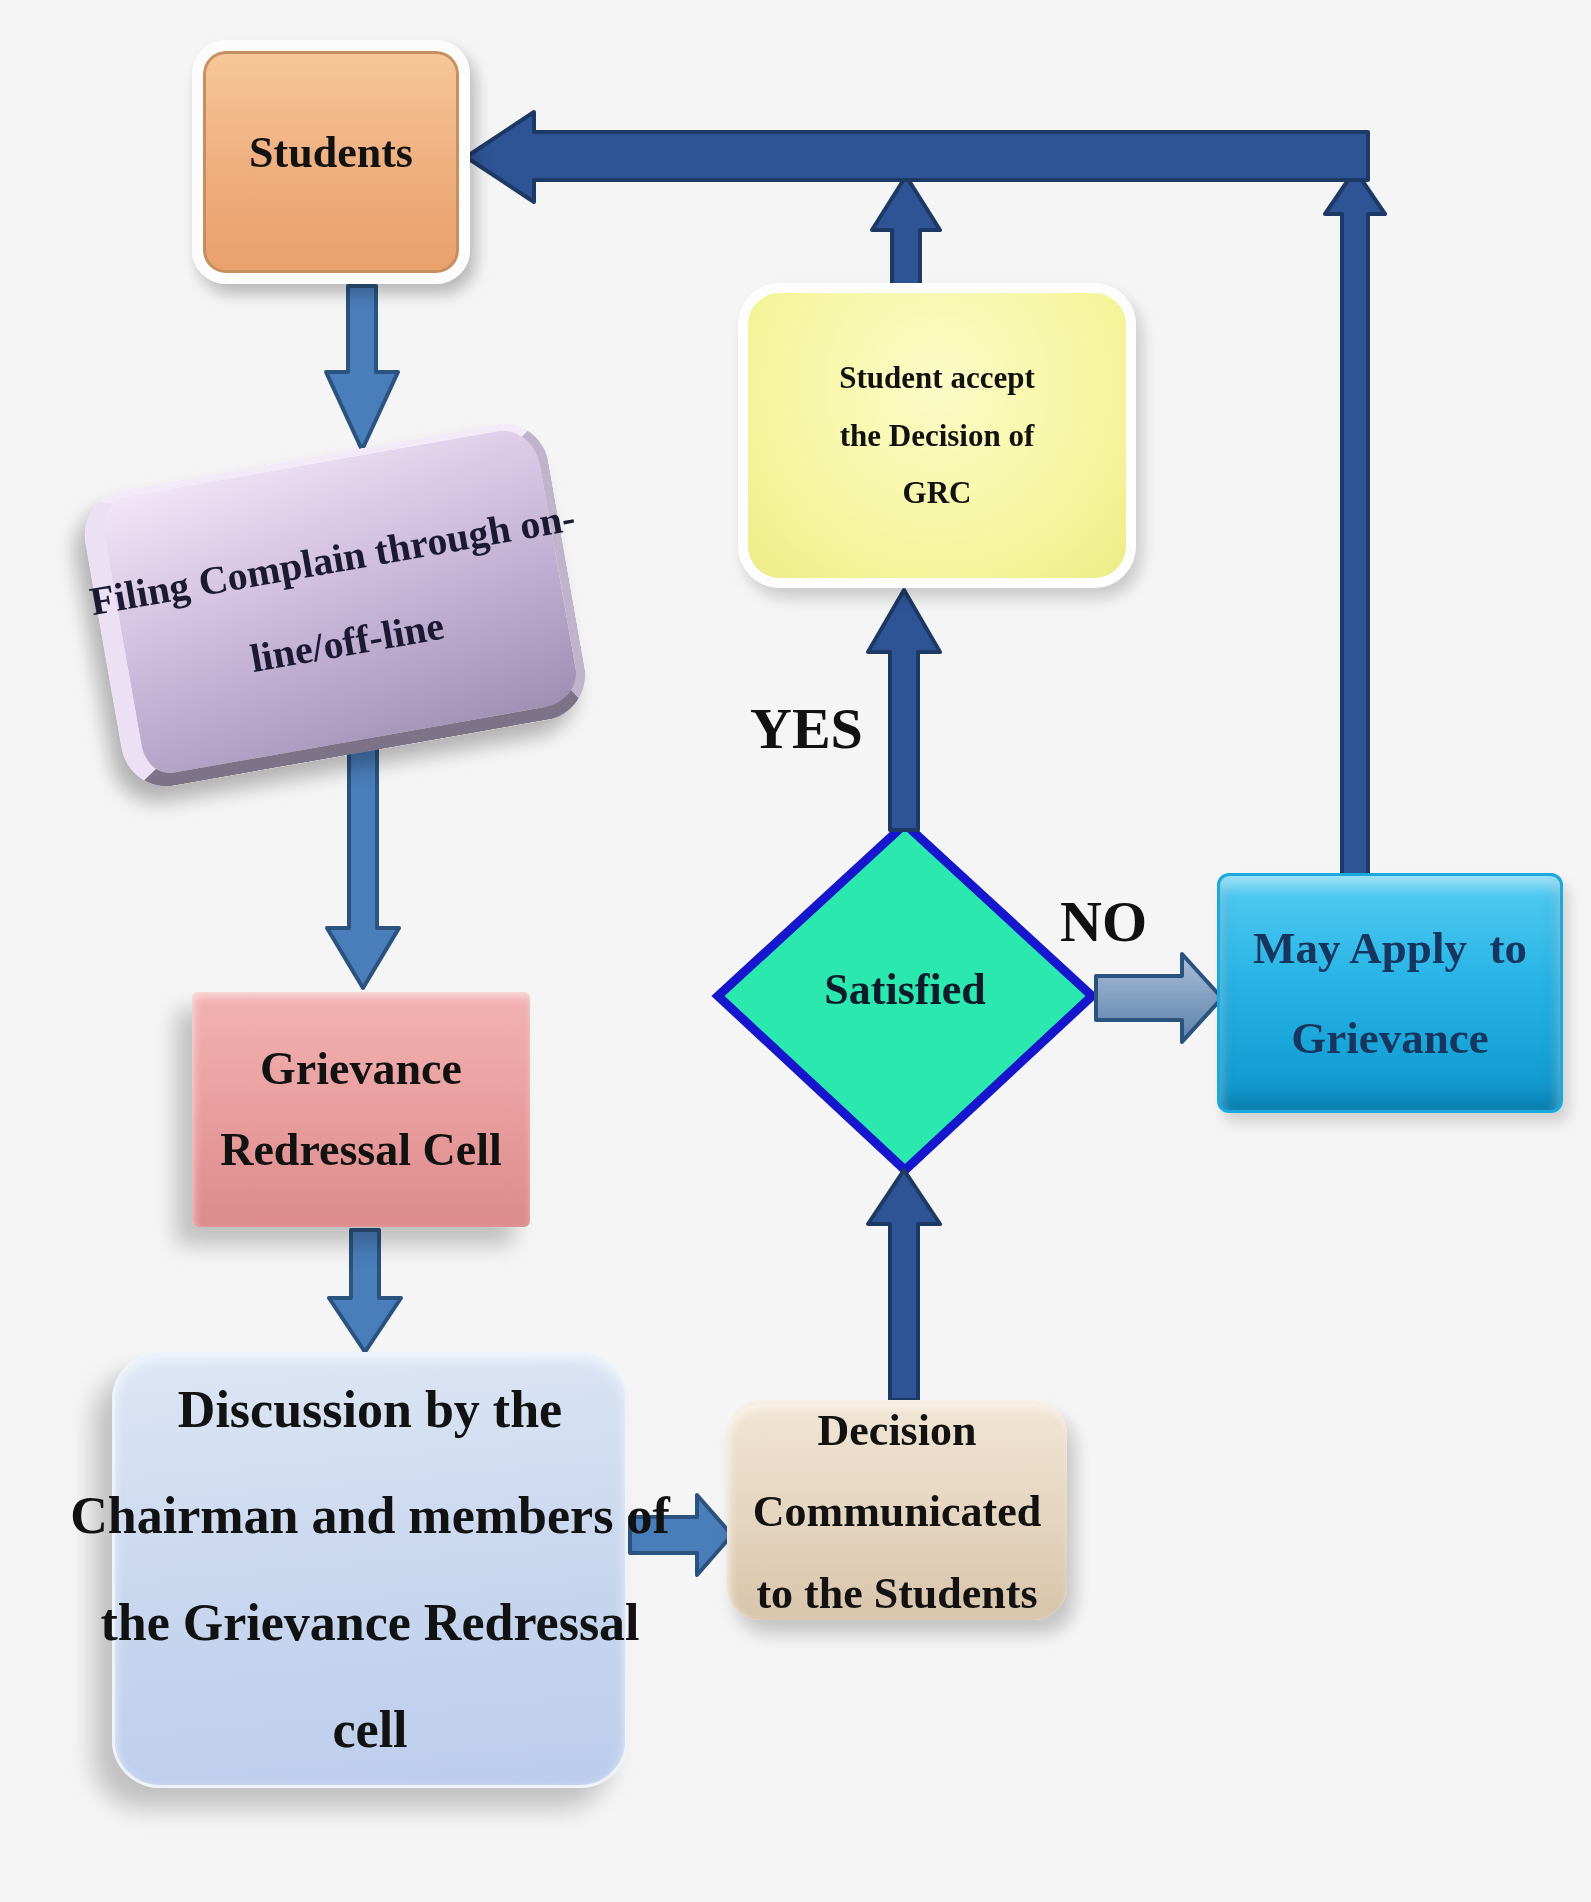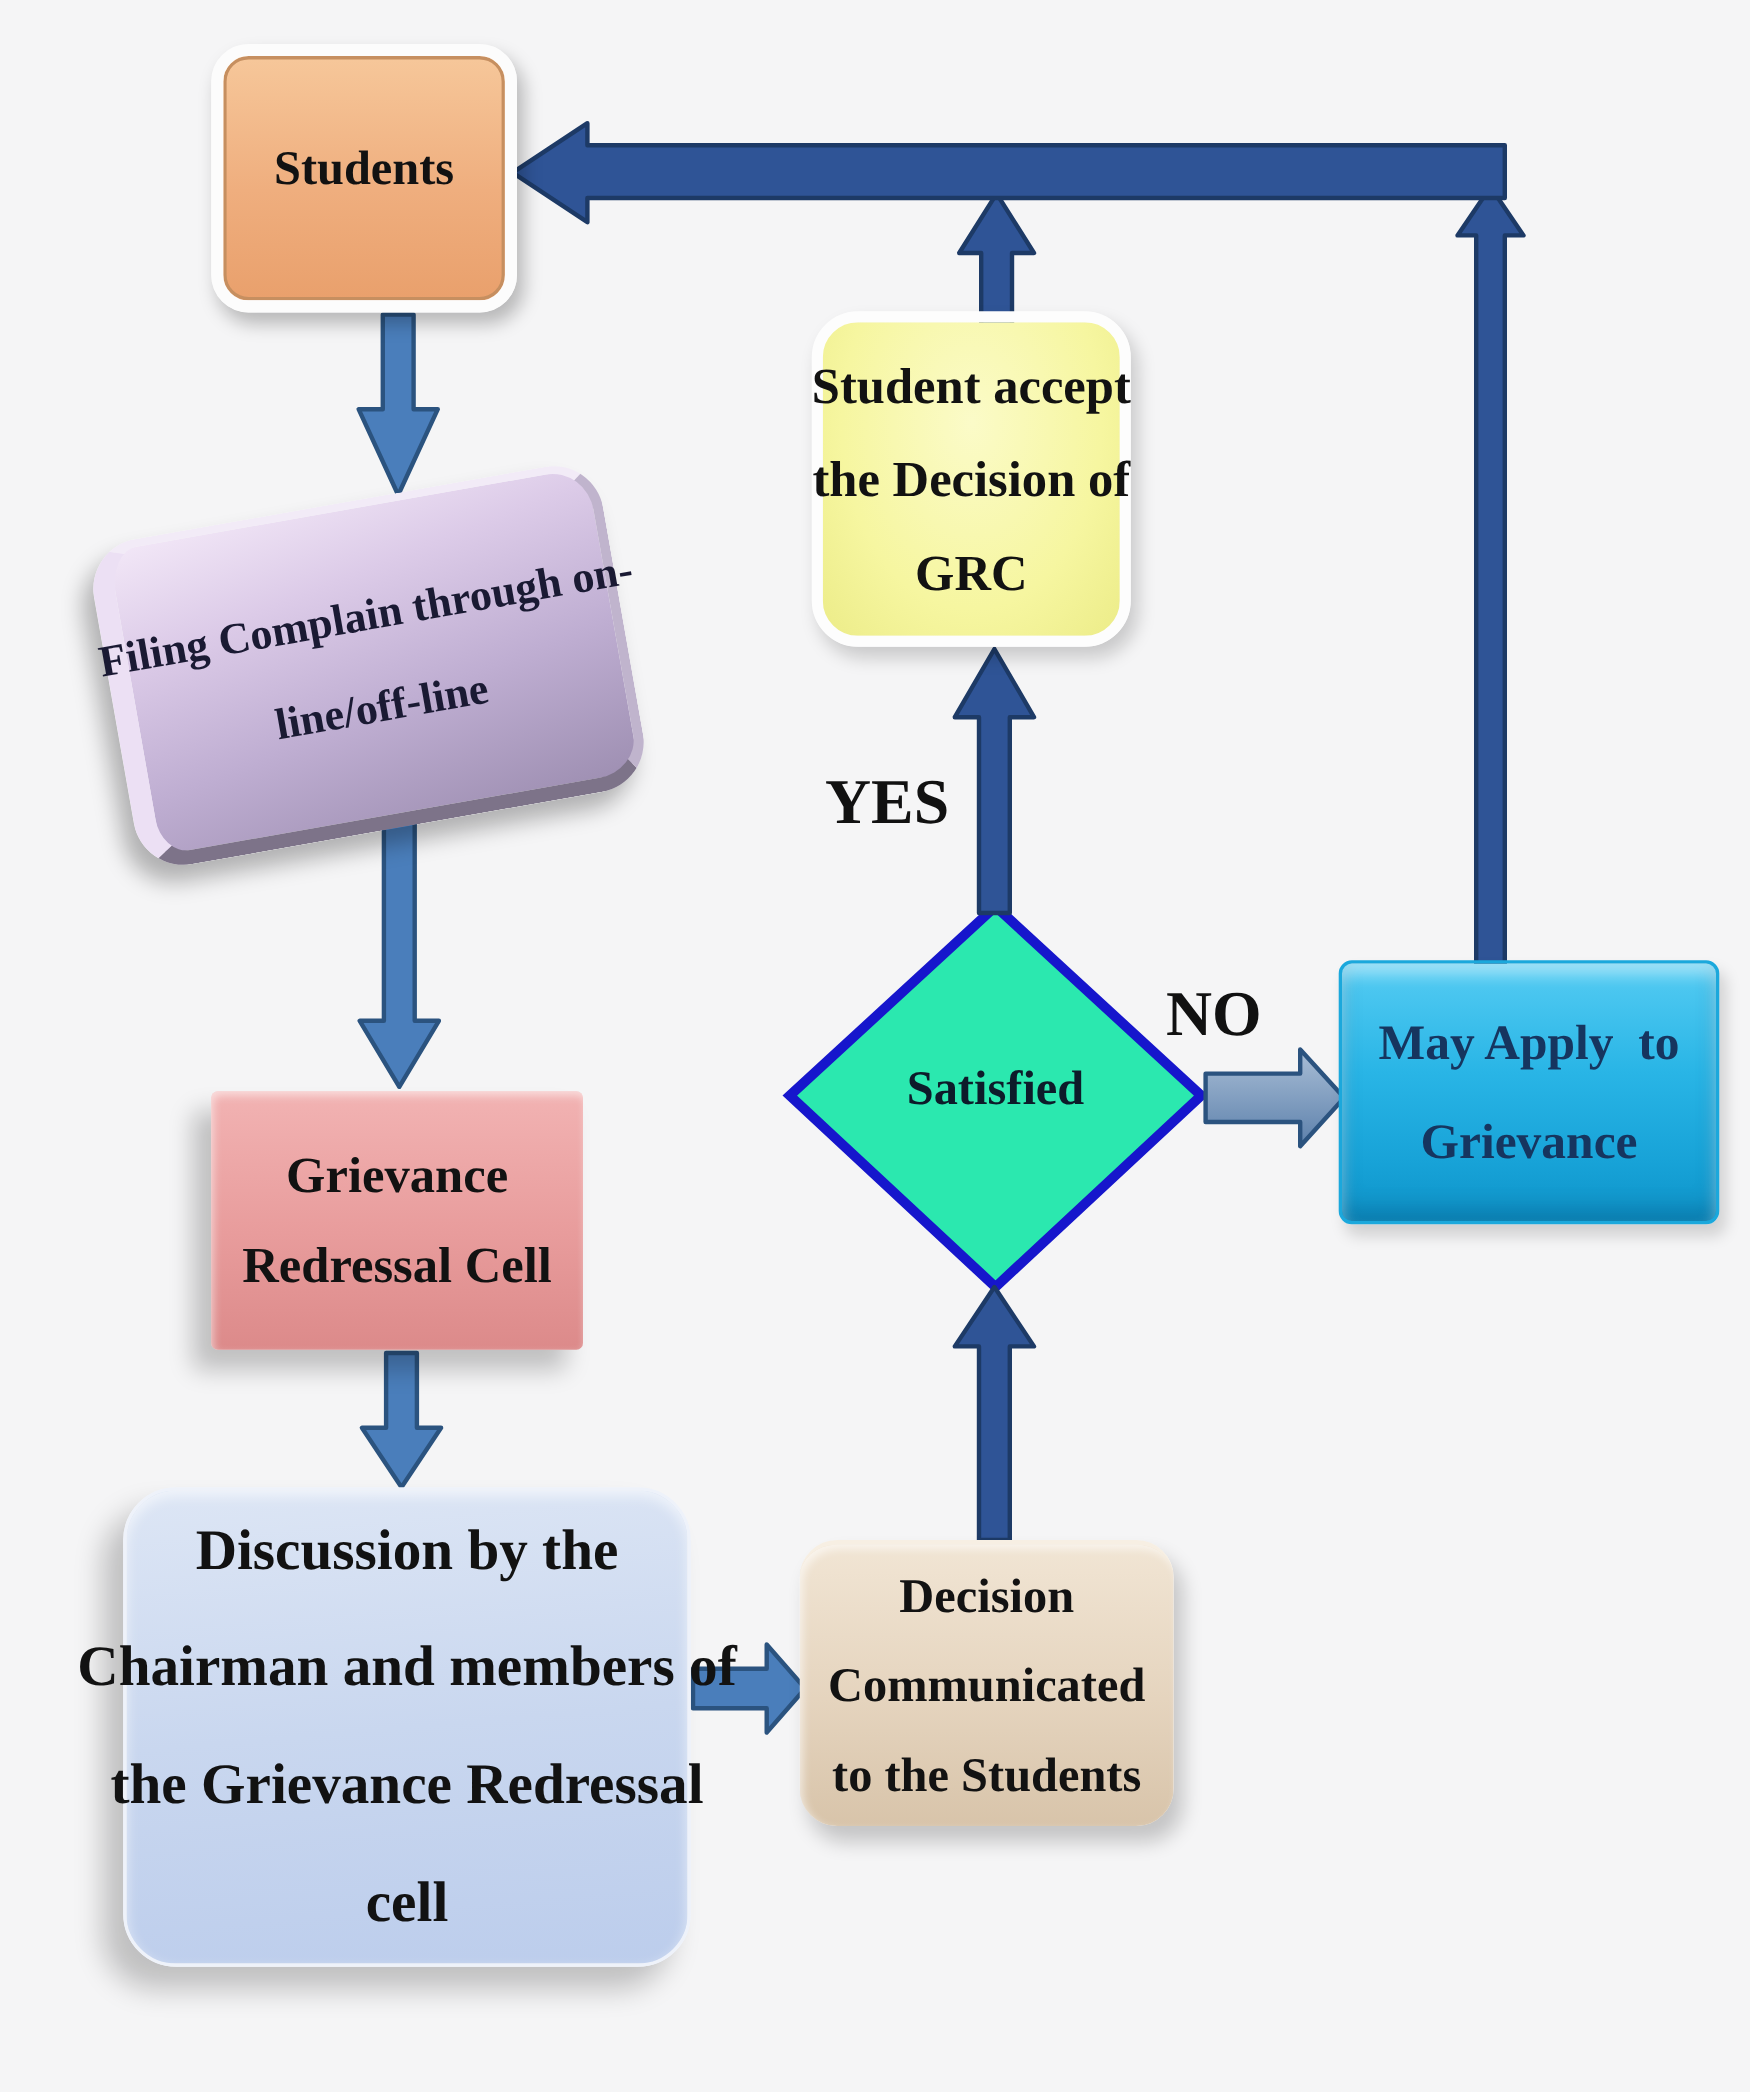--- a/index.html
+++ b/index.html
@@ -57,33 +57,33 @@
 
   .discussion {
     left:112px; top:1352px; width:516px; height:436px;
     background: linear-gradient(175deg,#dde6f5 0%, var(--discussion-fill,#c9d7ef) 50%, #bccdec 100%);
     border:3px solid #eef2fa; border-radius:48px;
     box-shadow:-18px 20px 26px rgba(0,0,0,.22), inset 0 5px 12px rgba(255,255,255,.6);
     font-size:52px; line-height:2.05;
   }
 
   .decision {
-    left:727px; top:1400px; width:340px; height:260px;
+    left:727px; top:1400px; width:340px; height:220px;
     background: linear-gradient(180deg,#f1e5d4 0%, var(--decision-fill,#e5d4be) 55%, #d8c4aa 100%);
     border-radius:34px; border-top:4px solid #f7efe3;
     box-shadow: 8px 14px 18px rgba(0,0,0,.2), inset 3px 4px 8px rgba(255,255,255,.6);
     font-size:44px; line-height:1.85;
   }
 
   .accept {
-    left:738px; top:283px; width:290px; height:305px;
+    left:738px; top:283px; width:398px; height:305px;
     background: radial-gradient(ellipse at 50% 32%, #fbfbc8 0%, var(--accept-fill,#f6f6a0) 62%, #ecec88 100%);
     border:10px solid #fdfdfd; border-radius:42px;
     box-shadow: 6px 10px 16px rgba(0,0,0,.18);
-    font-size:46px; line-height:1.85;
+    font-size:31px; line-height:1.85;
   }
 
   .ombudsman {
     left:1217px; top:873px; width:346px; height:240px;
     background: linear-gradient(180deg,#55ccf3 0%, var(--ombudsman-fill,#29b5e6) 42%, #17a2d7 78%, #0e93c8 100%);
     border:3px solid #1ba8dc; border-radius:12px;
     box-shadow: inset 0 10px 14px rgba(255,255,255,.45), inset 0 -12px 18px rgba(0,60,100,.25), 6px 10px 14px rgba(0,0,0,.15);
     font-size:45px; line-height:2.0; color: var(--ombudsman-text,#16355f);
   }
 

